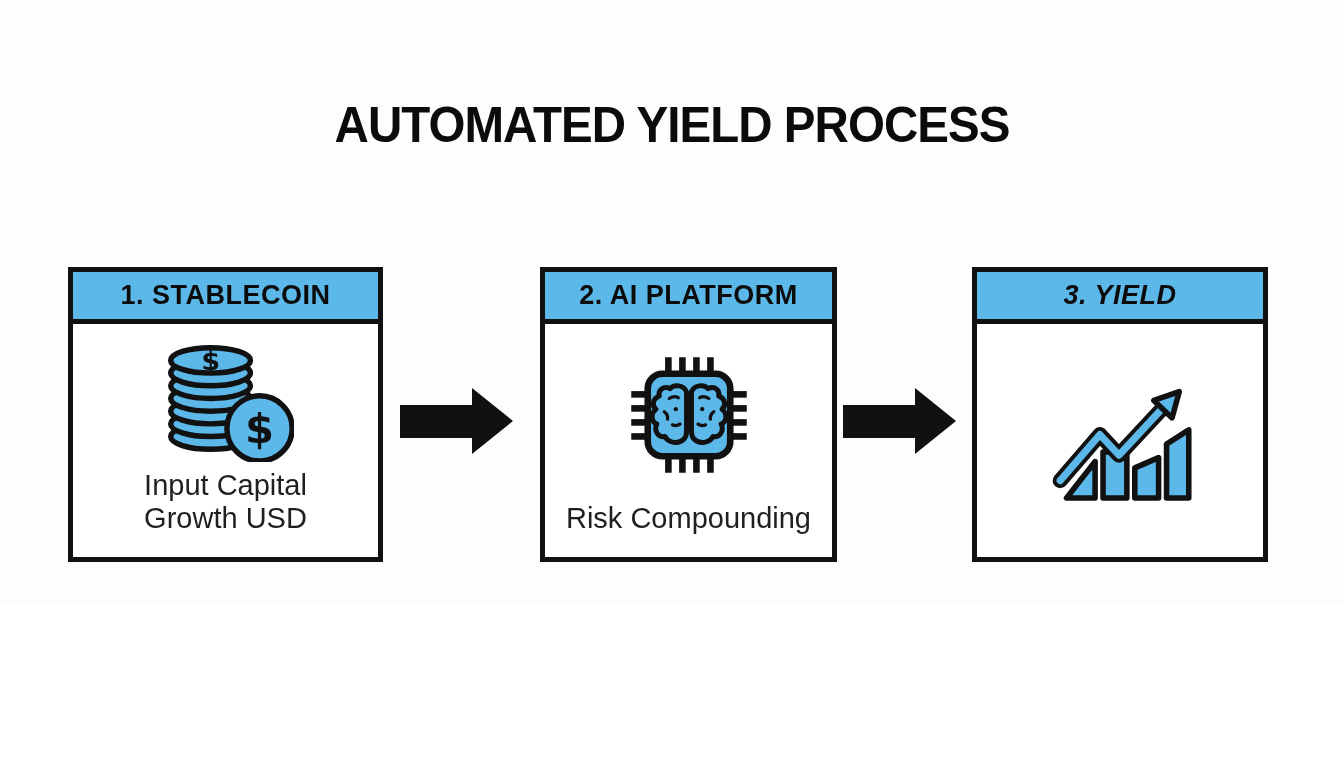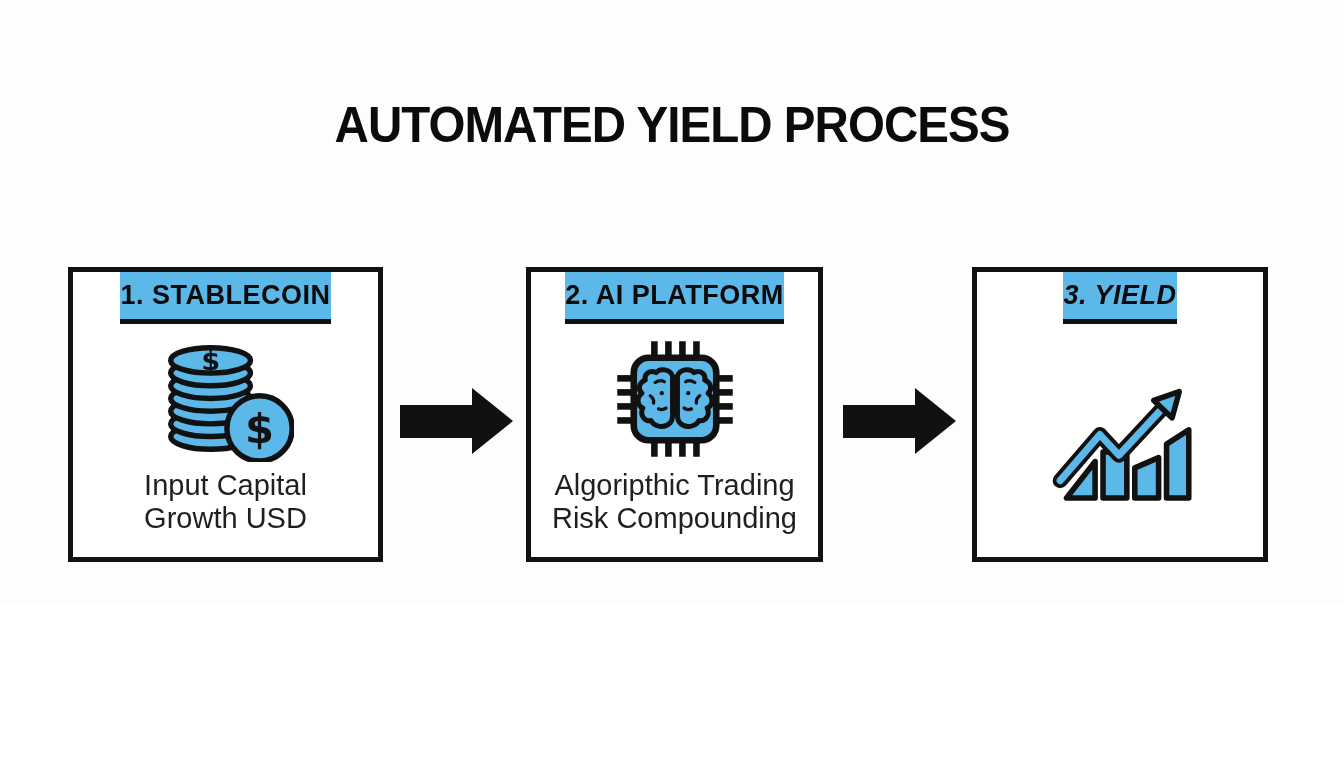--- a/index.html
+++ b/index.html
@@ -31,24 +31,23 @@
     transform: scaleX(0.95);
   }
   .step {
     position: absolute;
     top: 267px;
     height: 295px;
     background: #ffffff;
     border: 5px solid var(--ink);
     display: flex;
     flex-direction: column;
-    align-items: center;
   }
   .step-1 { left: 68px;  width: 315px; }
-  .step-2 { left: 526px; width: 297px; }
+  .step-2 { left: 540px; width: 297px; }
   .step-3 { left: 972px; width: 296px; font-style: italic; }
   .step-header {
     background: var(--accent-blue);
     border-bottom: 5px solid var(--ink);
     height: 52px;
     display: flex;
     align-items: center;
     justify-content: center;
     font-size: 27px;
     font-weight: 800;
@@ -163,21 +162,20 @@
           <g fill="none" class="stroke-ink" stroke-width="4" stroke-linecap="round">
             <path d="M 56 60 q 6 -4 11 -1"></path>
             <path d="M 50 76 q 5 4 4 9"></path>
             <path d="M 60 92 q 5 2 9 -1"></path>
           </g>
           <circle class="fill-ink" cx="64" cy="73" r="2.6"></circle>
         </g>
       </svg>
     </div>
     <div class="step-lines">
-      <div>Algoripthic Trading</div>
       <div>Risk Compounding</div>
     </div>
   </div>
 
   <svg class="connector connector-2" viewBox="0 0 113 66">
     <polygon class="fill-ink" points="0,17 72,17 72,0 113,33 72,66 72,50 0,50"></polygon>
   </svg>
 
   <div class="step step-3">
     <div class="step-header">3. YIELD</div>

